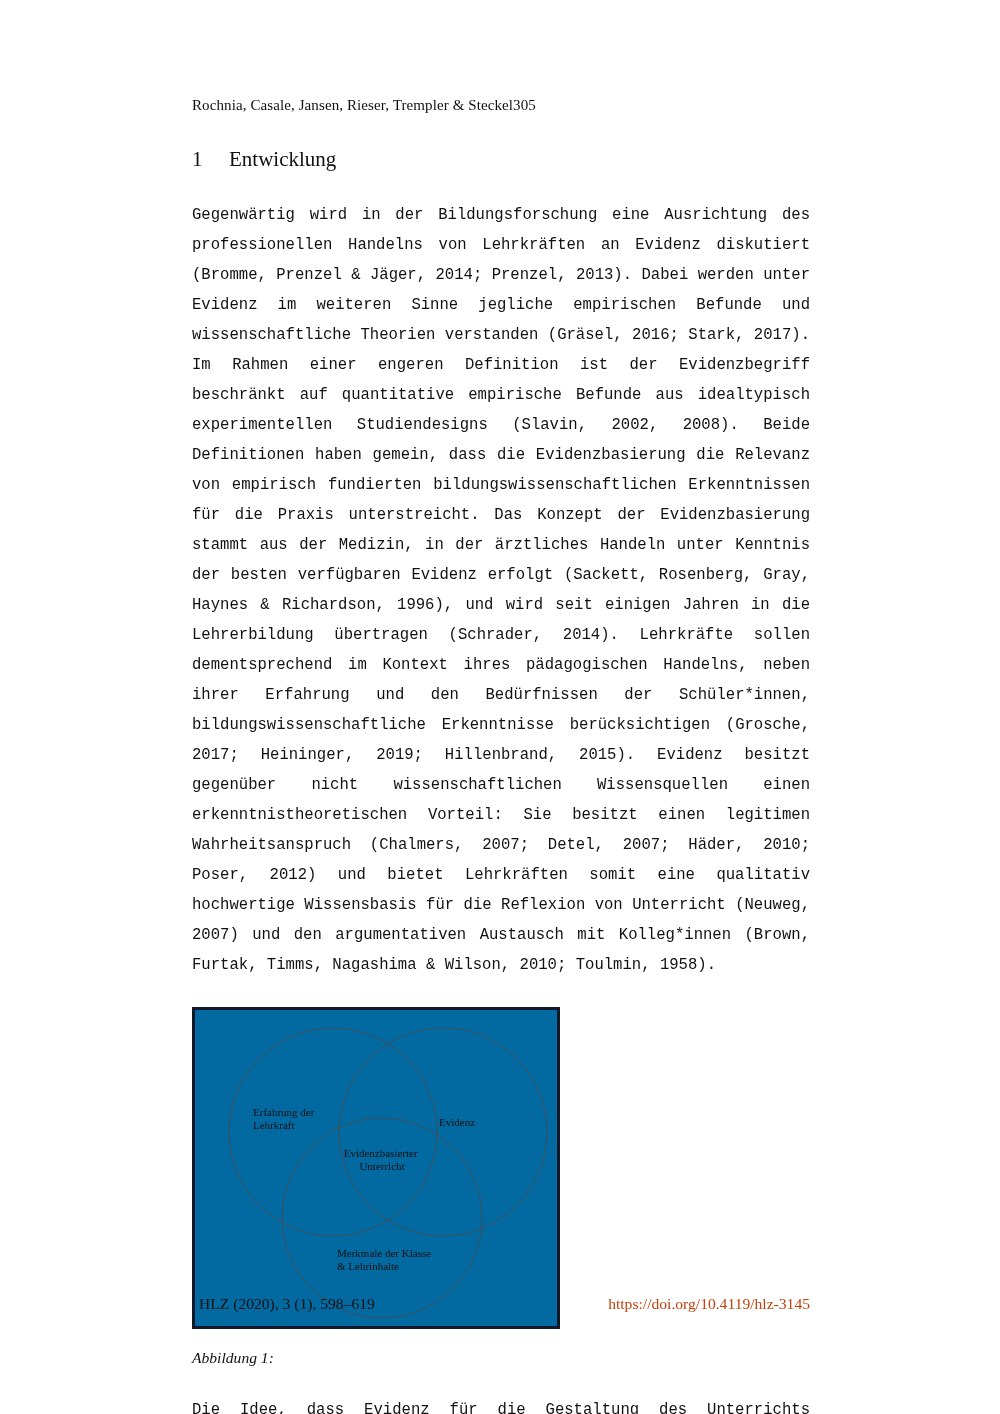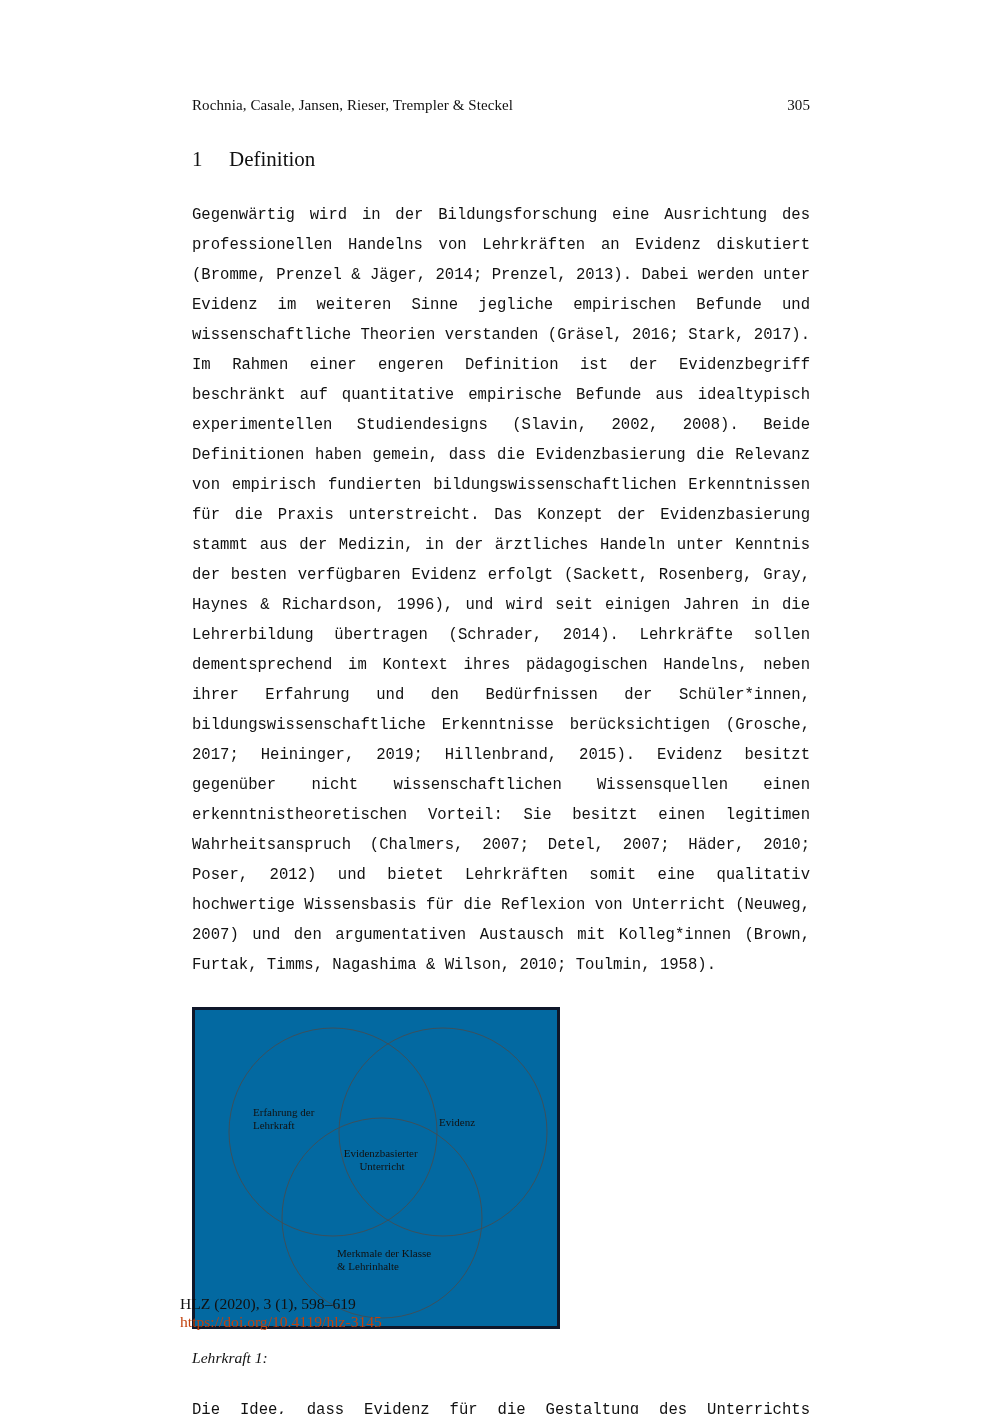--- a/index.html
+++ b/index.html
@@ -3,53 +3,53 @@
 <meta charset="utf-8">
 <style>
   * { margin:0; padding:0; box-sizing:border-box; }
   html, body { background:#ffffff; }
   .page {
     width:1000px; height:1414px; background:#ffffff; position:relative;
     padding:97px 190px 0 192px;
     font-family:"Liberation Serif", serif; color:#111;
   }
   .running-head {
-    display:flex; justify-content:space-between;
+    display:flex; 
     font-size:15px; letter-spacing:0.1px;
   }
   .section-heading { font-size:21px; font-weight:400; margin-top:33px; }
   .sec-num { display:inline-block; width:37px; }
   .body-par {
     font-size:15.6px; line-height:30px; text-align:justify;
     margin-top:28px; hyphens:auto;font-family:Liberation Mono, monospace;
   }
   .figure-block { margin-top:27px; }
   .fig-box { width:368px; height:322px; border:3px solid #0f172a; background:#0369a1; }
   .venn-circle { fill:none; stroke:#4a4a4a; stroke-width:0.8; }
   .venn-label { font-family:"Liberation Serif", serif; font-size:11px; fill:#111; }
   .fig-caption { margin-top:20px; font-size:15.6px; display:flex; }
   .cap-label { font-style:italic; margin-right:13px; white-space:nowrap; }
   .page-footer {
-    position:absolute; left:180px; right:190px; top:1295px;
-    display:flex; justify-content:space-between; font-size:15.6px;flex-direction:column;
+    position:absolute; left:199px; right:190px; top:1295px;
+    display:flex; justify-content:space-between; font-size:15.6px;
   }
   .page-footer a { color:#c2410c; text-decoration:none; }
 </style>
 </head>
 <body>
 
 <div class="page">
 
   <header class="running-head">
     <span>Rochnia, Casale, Jansen, Rieser, Trempler &amp; Steckel</span>
     <span>305</span>
   </header>
 
   <h1 class="section-heading">
-    <span class="sec-num">1</span><span>Definition</span>
+    <span class="sec-num">1</span><span>Entwicklung</span>
   </h1>
 
   <p class="body-par">Gegenwärtig wird in der Bildungsforschung eine Ausrichtung des professionellen Handelns von Lehrkräften an Evidenz diskutiert (Bromme, Prenzel &amp; Jäger, 2014; Prenzel, 2013). Dabei werden unter Evidenz im weiteren Sinne jegliche empirischen Befunde und wissenschaftliche Theorien verstanden (Gräsel, 2016; Stark, 2017). Im Rahmen einer engeren Definition ist der Evidenzbegriff beschränkt auf quantitative empirische Befunde aus idealtypisch experimentellen Studiendesigns (Slavin, 2002, 2008). Beide Definitionen haben gemein, dass die Evidenzbasierung die Relevanz von empirisch fundierten bildungswissenschaftlichen Erkenntnissen für die Praxis unterstreicht. Das Konzept der Evidenzbasierung stammt aus der Medizin, in der ärztliches Handeln unter Kenntnis der besten verfügbaren Evidenz erfolgt (Sackett, Rosenberg, Gray, Haynes &amp; Richardson, 1996), und wird seit einigen Jahren in die Lehrerbildung übertragen (Schrader, 2014). Lehrkräfte sollen dementsprechend im Kontext ihres pädagogischen Handelns, neben ihrer Erfahrung und den Bedürfnissen der Schüler*innen, bildungswissenschaftliche Erkenntnisse berücksichtigen (Grosche, 2017; Heininger, 2019; Hillenbrand, 2015). Evidenz besitzt gegenüber nicht wissenschaftlichen Wissensquellen einen erkenntnistheoretischen Vorteil: Sie besitzt einen legitimen Wahrheitsanspruch (Chalmers, 2007; Detel, 2007; Häder, 2010; Poser, 2012) und bietet Lehrkräften somit eine qualitativ hochwertige Wissensbasis für die Reflexion von Unterricht (Neuweg, 2007) und den argumentativen Austausch mit Kolleg*innen (Brown, Furtak, Timms, Nagashima &amp; Wilson, 2010; Toulmin, 1958).</p>
 
   <figure class="figure-block">
     <div class="fig-box">
       <svg viewBox="0 0 366 320" width="366" height="320" aria-hidden="false">
         <circle class="venn-circle" cx="138" cy="122" r="104"></circle>
         <circle class="venn-circle" cx="248" cy="122" r="104"></circle>
         <circle class="venn-circle" cx="187" cy="208" r="100"></circle>
@@ -62,21 +62,21 @@
           <tspan x="187" y="147">Evidenzbasierter</tspan>
           <tspan x="187" y="160">Unterricht</tspan>
         </text>
         <text class="venn-label" text-anchor="start">
           <tspan x="142" y="247">Merkmale der Klasse</tspan>
           <tspan x="142" y="260">&amp; Lehrinhalte</tspan>
         </text>
       </svg>
     </div>
     <figcaption class="fig-caption">
-      <span class="cap-label">Lehrkraft 1:</span>
+      <span class="cap-label">Abbildung 1:</span>
     </figcaption>
   </figure>
 
   <p class="body-par">Die Idee, dass Evidenz für die Gestaltung des Unterrichts verwendet werden soll, hat Folgen für die Konzeption von Unterricht. Dieser soll fortan laut Bauer, Prenzel und Renkl (2015) und Heininger (2019) unter Berücksichtigung von bildungswissenschaftlicher Evidenz geplant werden (vgl. Abb. 1). Evidenz soll Lehrkräften demnach als zusätzliche Wissensquelle für die Reflexion von Unterricht dienen, dabei andere Wissensquellen – wie individuelle Erfahrung – jedoch nicht ersetzen (Mullen, Bellamy, Bledsoe &amp; Francois, 2007; Neuweg, 2007). Hierbei sollen durch die Verwendung von Evidenz die differenzielle Wahrnehmung und das (retrospektive) Verständnis pädagogischer Situationen, aber auch die Entwicklung von schulischen Interventionen vereinfacht werden (Beck &amp; Krapp, 2006; Klein, Wagner, Klopp &amp; Stark, 2017). Diese Ausgangslage mündet in Anforderungen an Lehramtsstudierende: Sie sollen für die Konzeption von Unterricht Evidenz aus den Bildungswissenschaften berücksichtigen (KMK, 2004, 2014). Dafür ist die Kenntnis von Evidenz eine konstitutive Voraussetzung.</p>
 
   <footer class="page-footer">
     <span>HLZ (2020), 3 (1), 598–619</span>
     <a href="#">https://doi.org/10.4119/hlz-3145</a>
   </footer>
 

